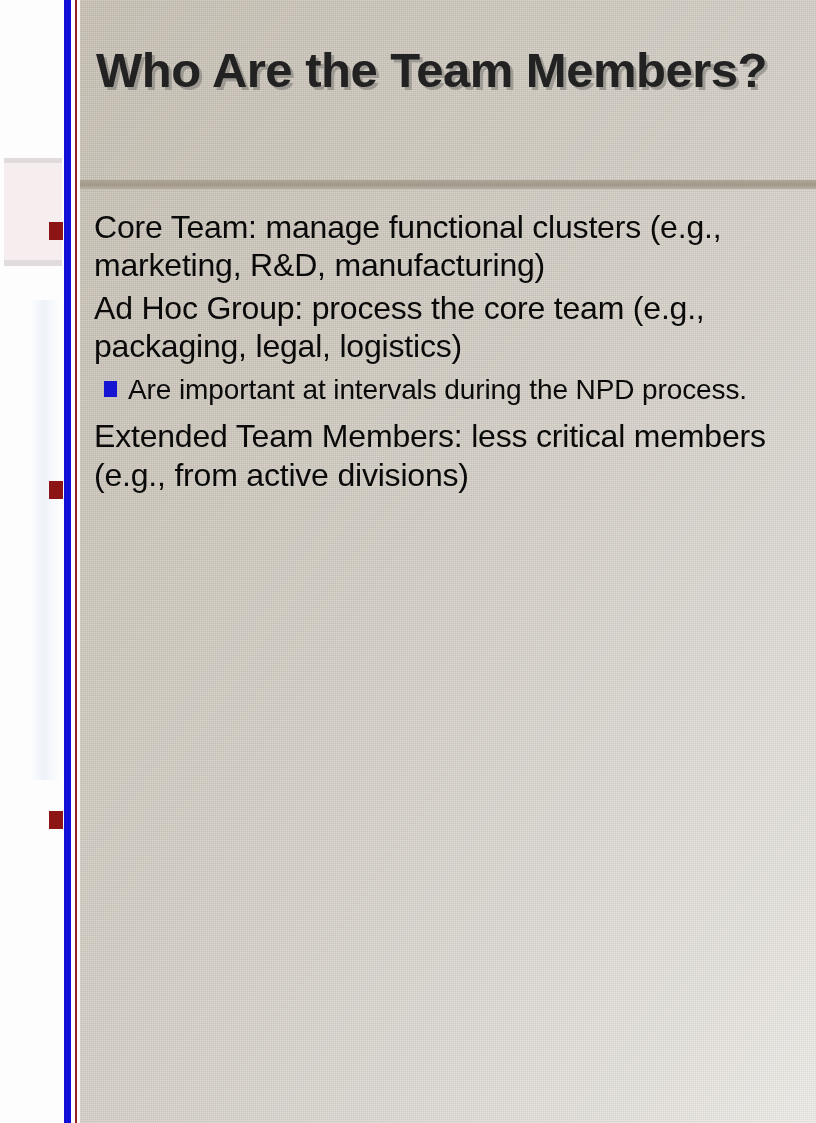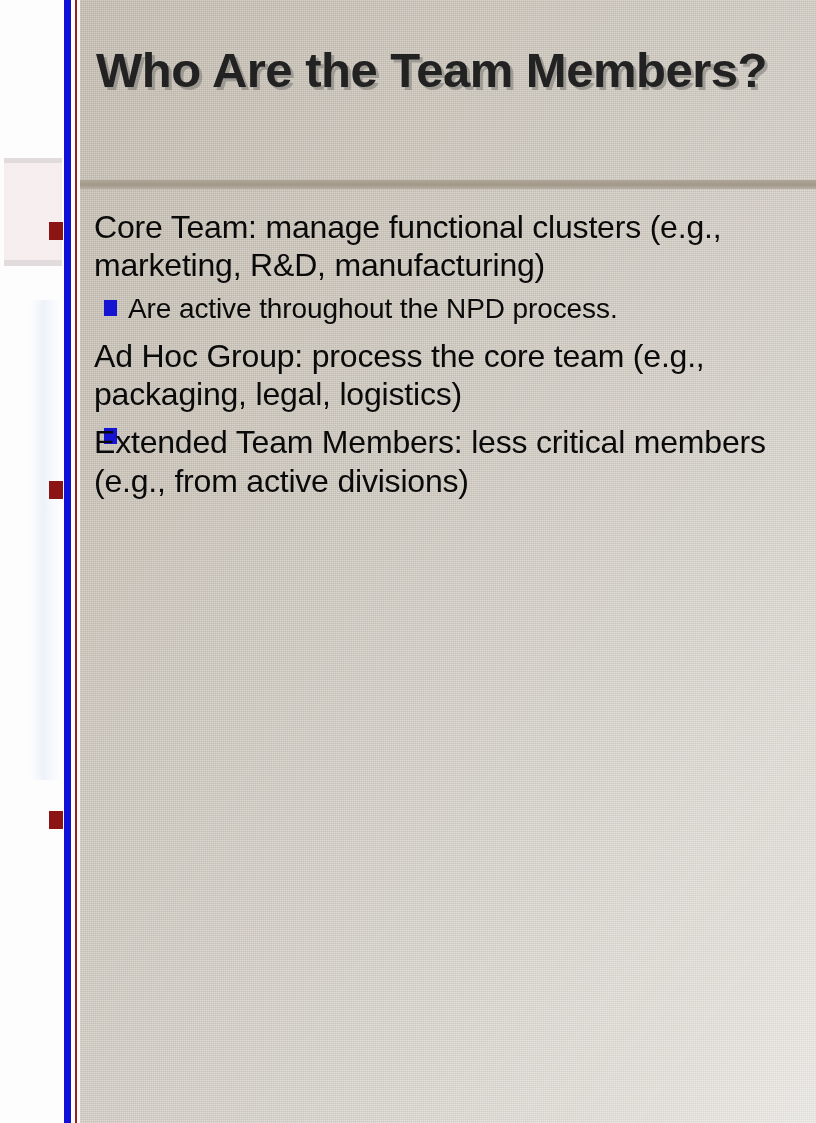--- a/index.html
+++ b/index.html
@@ -210,28 +210,25 @@
   <div class="slide">
 
     <div class="slide-title">Who Are the Team Members?</div>
 
     <div class="title-divider"></div>
 
     <div class="body">
 
       <p class="lvl1">Core Team: manage functional clusters (e.g., marketing, R&amp;D, manufacturing)</p>
 
+
+      <p class="lvl1">Ad Hoc Group: process the core team (e.g., packaging, legal, logistics)</p>
+
       <p class="lvl2">
         <span class="sub-bullet"></span>
-        <span>Are active throughout the NPD process.</span>
-      </p>
-
-      <p class="lvl1">Ad Hoc Group: process the core team (e.g., packaging, legal, logistics)</p>
-
-      <p class="lvl2">
-        <span class="sub-bullet"></span>
+        <span>Are important at intervals during the NPD process.</span>
       </p>
 
       <p class="lvl1">Extended Team Members: less critical members (e.g., from active divisions)</p>
 
     </div>
   </div>
 </div>
 
 </body></html>

